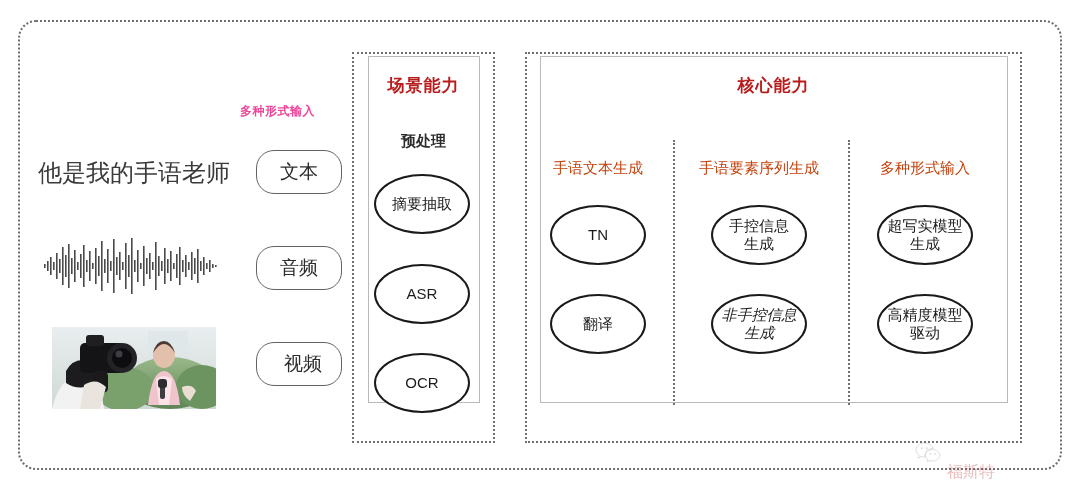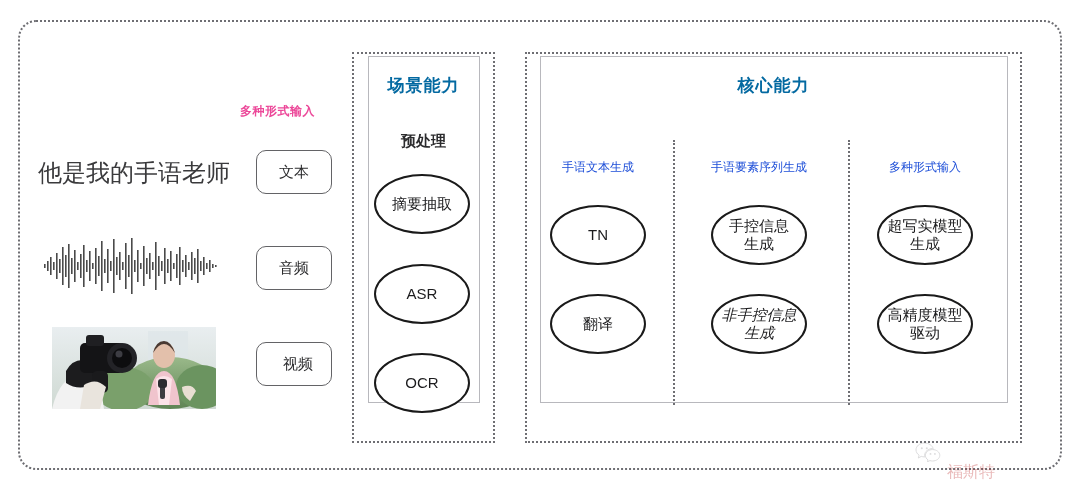--- a/index.html
+++ b/index.html
@@ -86,30 +86,30 @@
     height: 82px;
     overflow: hidden;
     background: #cfd6cd;
   }
   .video-thumb svg { display:block; width: 164px; height: 82px; }
 
   
   .pill {
     position: absolute;
     left: 226px;
-    width: 76px;
+    width: 86px;
     height: 44px;
     border: 1.6px solid #636366;
-    border-radius: 10px;
+    border-radius: 18px;
     box-sizing: border-box;
     background: #ffffff;
     display: flex;
     align-items: center;
     justify-content: center;
-    font-size: 15px;
+    font-size: 19px;
     color: #2c2c2e;
   }
   .pill-text  { top: 55px; }
   .pill-audio { top: 151px; }
   .pill-video { top: 247px; padding-left: 8px; }
 
   
   .panel {
     position: absolute;
     border: 2px dotted #6e6e73;
@@ -128,21 +128,21 @@
     width: 497px;
     height: 391px;
   }
   .panel-title {
     position: absolute;
     left: 0;
     width: 100%;
     text-align: center;
     font-size: 17px;
     font-weight: bold;
-    color: #0369a1;
+    color: #b91c1c;
     letter-spacing: 1px;
     white-space: nowrap;
   }
   .panel-scene .panel-title { top: 20px; }
   .panel-core  .panel-title { top: 20px; }
 
   .panel-sub {
     position: absolute;
     left: 0;
     width: 100%;
@@ -194,22 +194,22 @@
   
   .node-scene-1 { left: 374px; top: 174px; }
   .node-scene-2 { left: 374px; top: 264px; }
   .node-scene-3 { left: 374px; top: 353px; }
 
   
   .core-col-head {
     position: absolute;
     width: 160px;
     text-align: center;
-    font-size: 12px;
-    color: #1d4ed8;
+    font-size: 15px;
+    color: #c2410c;
     white-space: nowrap;
     top: 159px;
   }
   .core-col-head-1 { left: 518px; }
   .core-col-head-2 { left: 679px; }
   .core-col-head-3 { left: 845px; }
 
   .node-c1-1 { left: 550px; top: 205px; }
   .node-c1-2 { left: 550px; top: 294px; }
   .node-c2-1 { left: 711px; top: 205px; }

